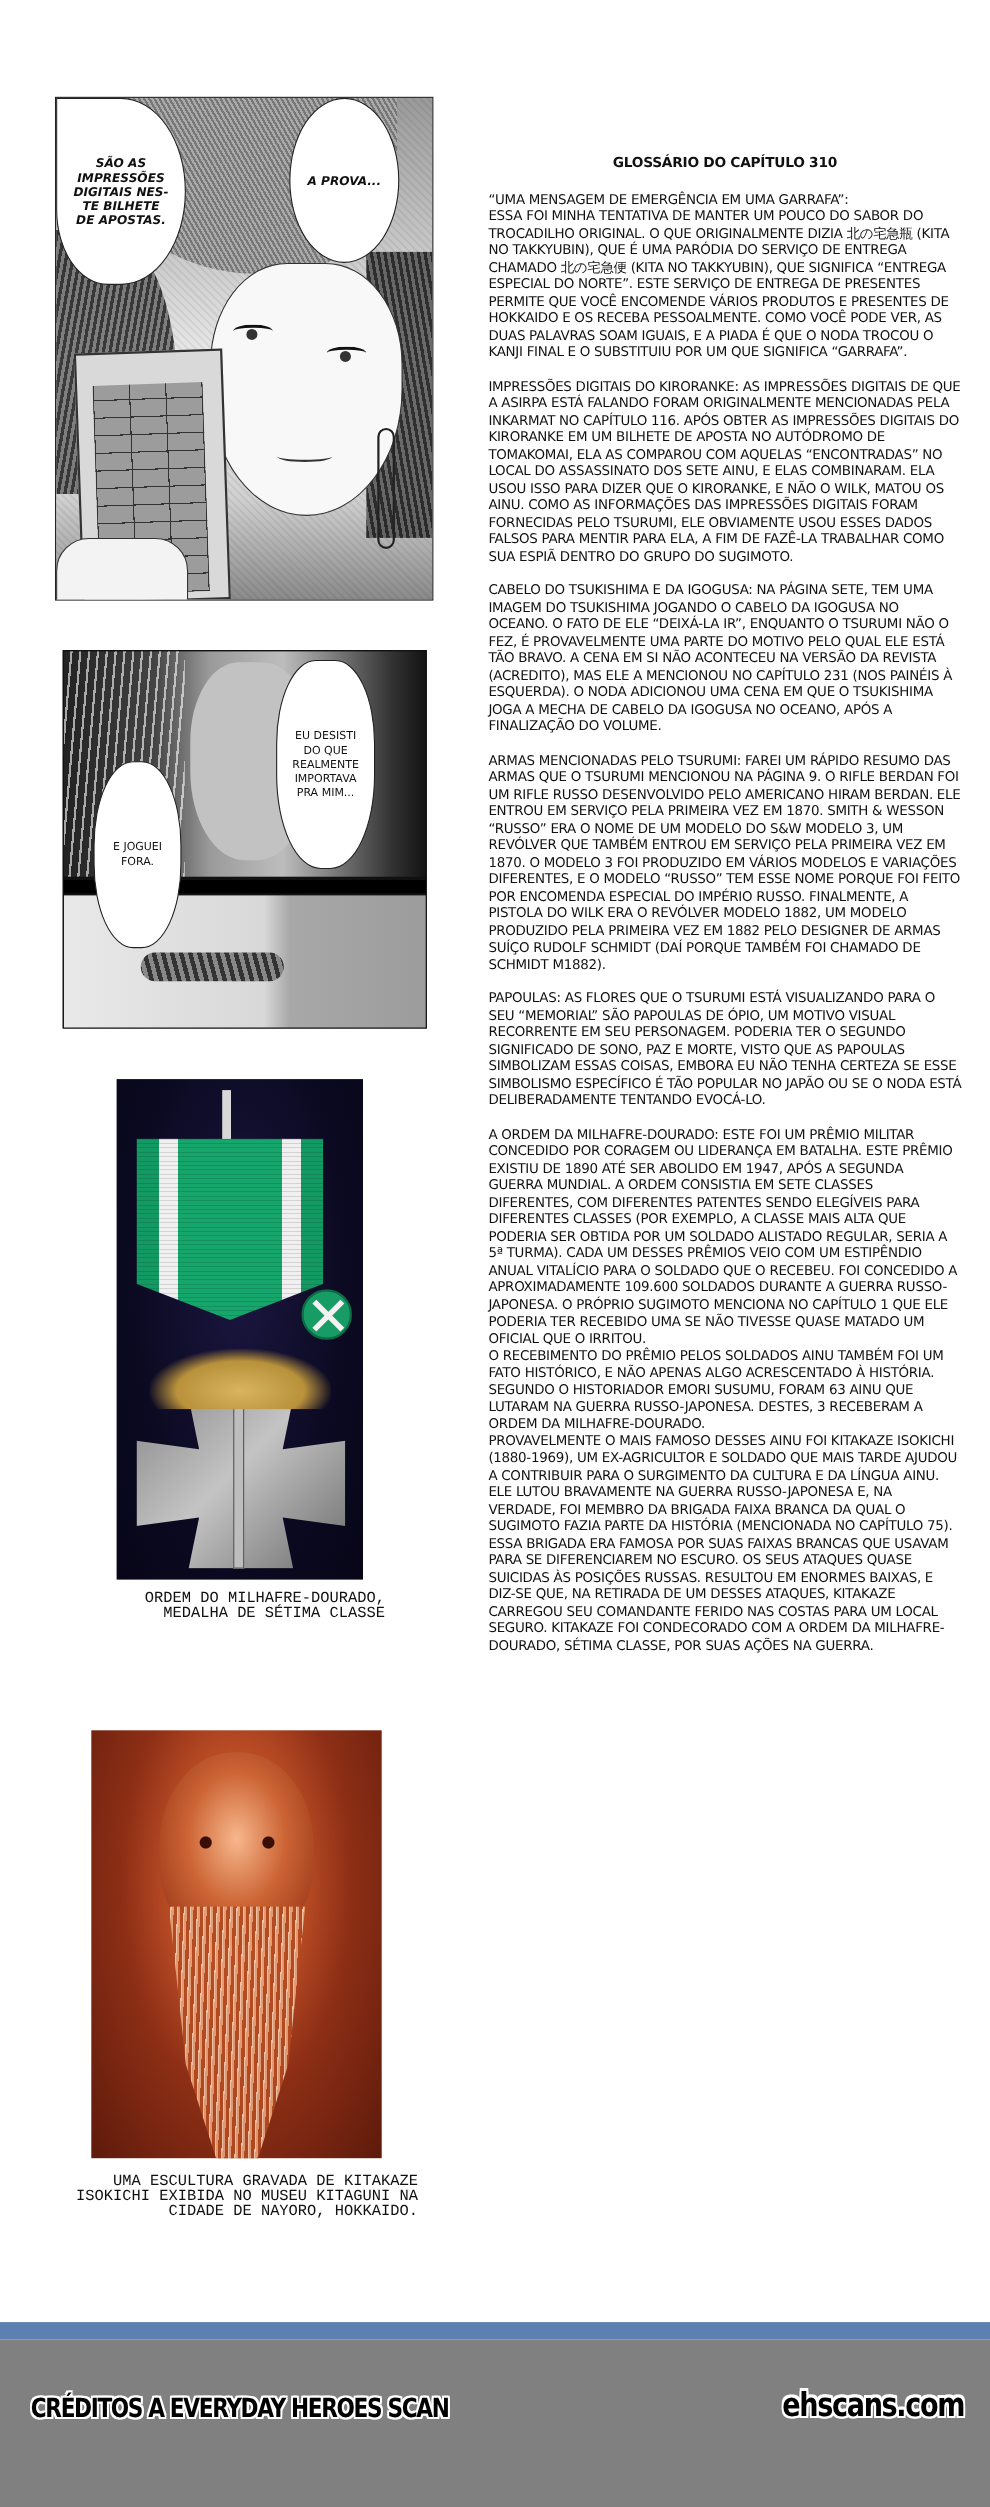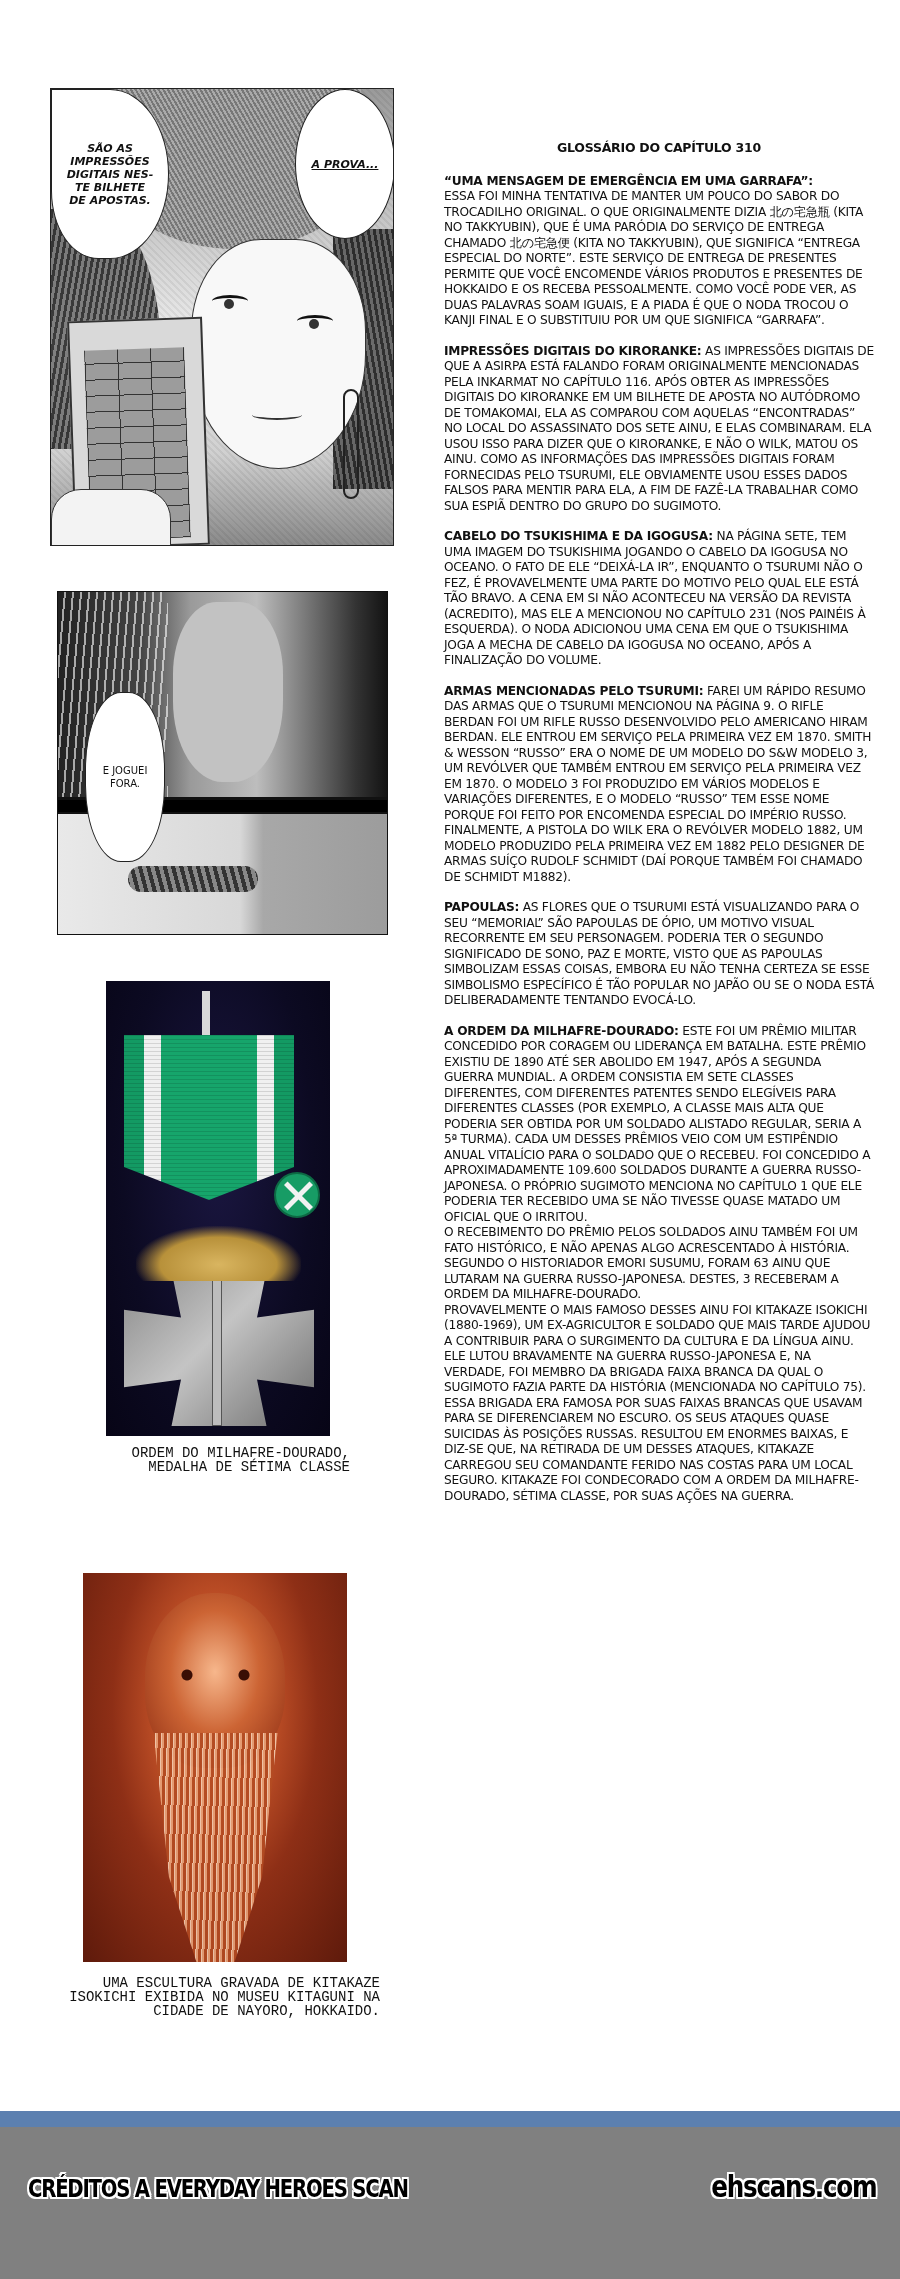--- a/index.html
+++ b/index.html
@@ -40,21 +40,21 @@
     background:
       repeating-linear-gradient(0deg, #333 0 1px, transparent 1px 16px),
       repeating-linear-gradient(90deg, #333 0 1px, transparent 1px 33px),
       #9c9c9c; }
   .panel-1 .hand { position: absolute; left: 0; top: 400px; width: 120px; height: 60px; background: #f3f3f3; border-radius: 30px 30px 0 0; border: 1px solid #333; }
 
   .bubble { position: absolute; background: #fff; border: 1px solid #222; border-radius: 50%;
     display: flex; align-items: center; justify-content: center; text-align: center;
     font-family: "DejaVu Sans", sans-serif; font-weight: bold; font-style: italic; font-size: 11px; line-height: 13px; color: #111; padding: 10px; white-space: pre-line; }
   .bubble.b1 { left: 0px; top: 0px; width: 118px; height: 170px; border-radius: 0 50% 50% 40%; }
-  .bubble.b2 { left: 244px; top: 0px; width: 100px; height: 150px; border-radius: 50% 50% 50% 50%; text-decoration: underline; }
+  .bubble.b2 { left: 212px; top: 0px; width: 100px; height: 150px; border-radius: 50% 50% 50% 50%; }
 
   
   .panel-2 { left: 57px; top: 591px; width: 331px; height: 344px; background: #111; border: 1px solid #111; }
   .panel-2 .top { position: absolute; left: 0; top: 0; width: 331px; height: 205px;
     background: linear-gradient(90deg, #222 0%, #444 25%, #9a9a9a 40%, #bdbdbd 60%, #333 90%, #111 100%); }
   .panel-2 .top .head { position: absolute; left: 115px; top: 10px; width: 110px; height: 180px; background: #c2c2c2; border-radius: 40% 40% 45% 45%; }
   .panel-2 .top .streaks { position: absolute; left: 0; top: 0; width: 110px; height: 205px;
     background: repeating-linear-gradient(95deg, transparent 0 6px, rgba(255,255,255,.6) 6px 8px); }
   .panel-2 .divider { position: absolute; left: 0; top: 208px; width: 331px; height: 12px; background: #000; }
   .panel-2 .bottom { position: absolute; left: 0; top: 222px; width: 331px; height: 122px;
@@ -96,21 +96,21 @@
     background: repeating-linear-gradient(92deg, #e9a47b 0 2px, #b34b22 2px 5px, #f5cfb4 5px 6px);
     clip-path: polygon(10% 0, 90% 0, 80% 60%, 60% 100%, 40% 100%, 20% 60%); opacity: .9; }
   .photo-sculpture .eyes { position: absolute; left: 85px; top: 95px; width: 95px; height: 14px;
     background: radial-gradient(circle at 20% 50%, #3a0e05 0 5px, transparent 6px), radial-gradient(circle at 80% 50%, #3a0e05 0 5px, transparent 6px); }
   .caption-sculpture { left: 60px; top: 1976px; width: 320px; }
 
   
   .glossary { position: absolute; left: 444px; top: 140px; width: 430px; font-family: "DejaVu Sans", sans-serif; font-size: 12.2px; line-height: 15.5px; color: #111; letter-spacing: -0.25px; }
   .glossary-title { text-align: center; font-weight: bold; font-size: 12.5px; margin-bottom: 18px; }
   .entry { margin-bottom: 15px; }
-  .entry .term { font-weight: bold; text-align: center; }
+  .entry .term { font-weight: normal; text-align: center; }
   .entry .body { white-space: pre-line; }
   .closing { text-align: center; font-weight: bold; font-size: 12.5px; line-height: 17px; white-space: pre-line; margin-top: 16px; }
 
   
   .footer-bar { position: absolute; left: 0; top: 2111px; width: 900px; height: 16px; background: #5c80b0; }
   .footer { position: absolute; left: 0; top: 2127px; width: 900px; height: 184px; background: #808080; }
   .footer-text { position: absolute; top: 48px; font-family: "DejaVu Sans", sans-serif; font-weight: bold; font-size: 24px; color: #000;
     text-shadow: 2px 0 #fff, -2px 0 #fff, 0 2px #fff, 0 -2px #fff, 2px 2px #fff, -2px -2px #fff, 2px -2px #fff, -2px 2px #fff;
     letter-spacing: -1.5px; transform: scaleX(0.82); transform-origin: left center; }
   .footer-credits { left: 28px; }
@@ -147,20 +147,25 @@
 
   <div class="panel panel-2">
     <div class="top">
       <div class="streaks"></div>
       <div class="head"></div>
     </div>
     <div class="divider"></div>
     <div class="bottom">
       <div class="braid"></div>
     </div>
+    <div class="bubble b3">EU DESISTI
+DO QUE
+REALMENTE
+IMPORTAVA
+PRA MIM...</div>
     <div class="bubble b4">E JOGUEI
 FORA.</div>
   </div>
 
   <div class="photo-medal">
     <div class="pin"></div>
     <div class="ribbon"></div>
     <div class="rosette"></div>
     <div class="cross"></div>
     <div class="sword"></div>

